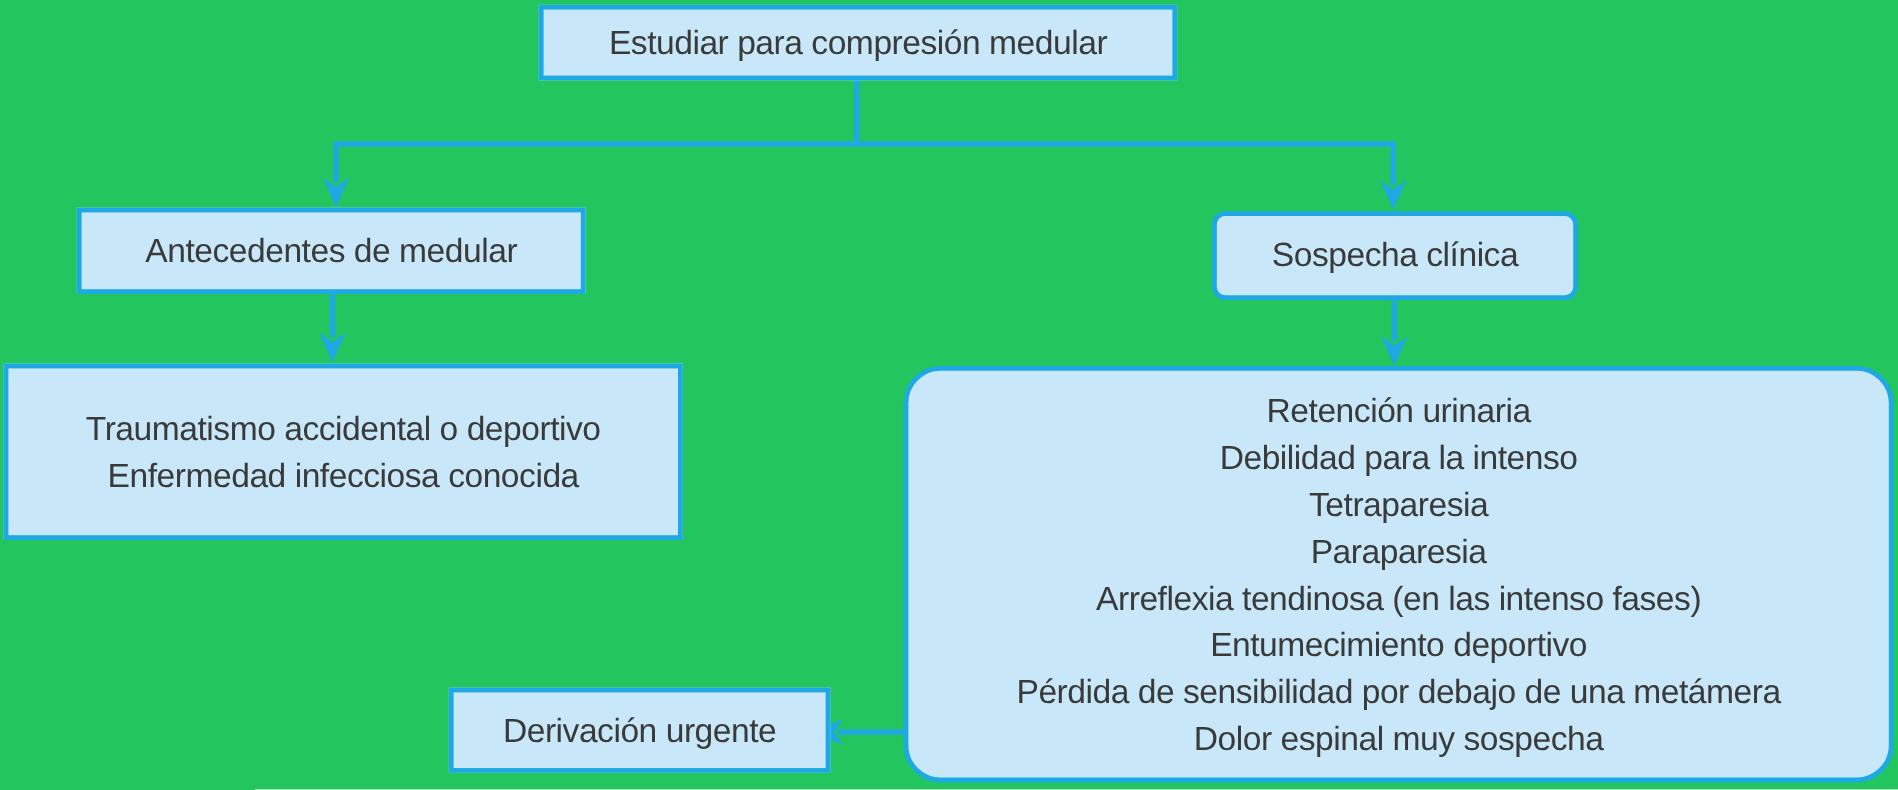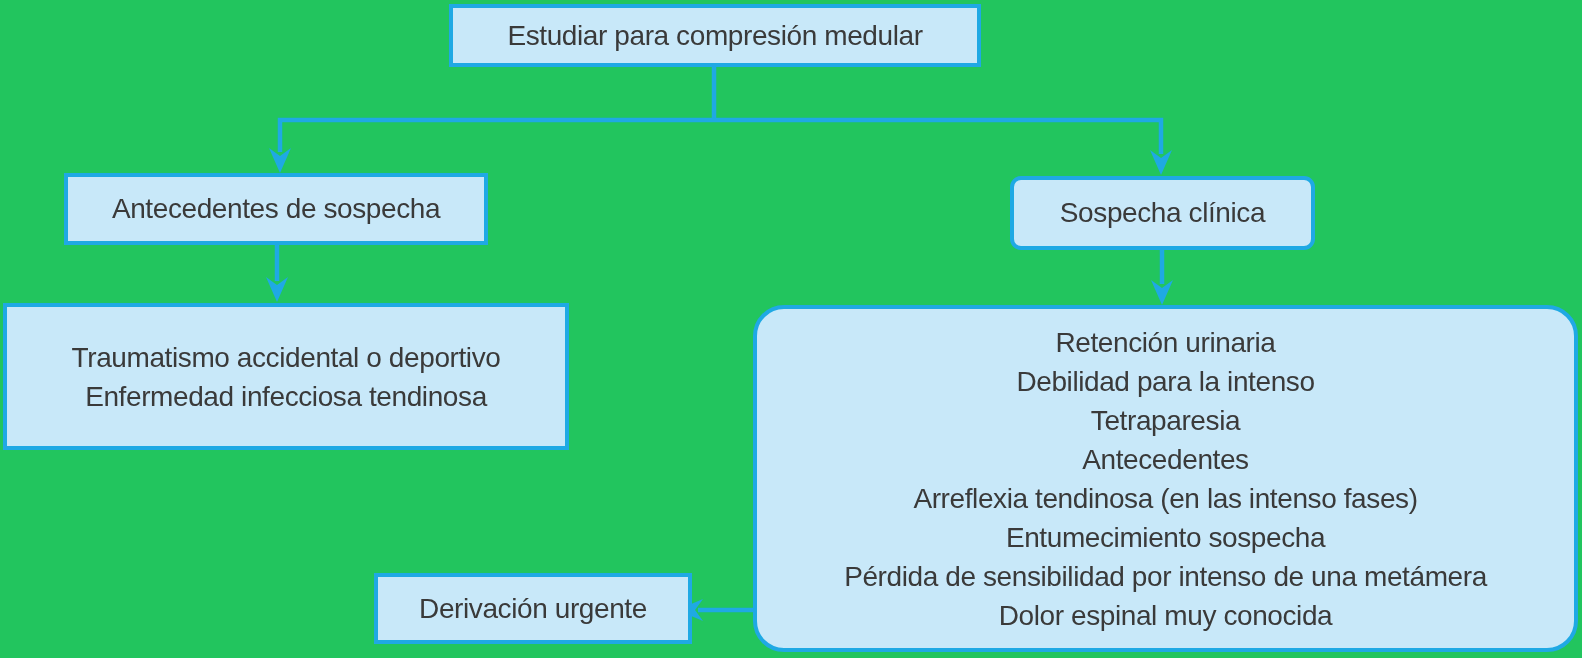--- a/index.html
+++ b/index.html
@@ -81,40 +81,40 @@
     <path class="ah" d="M266 277 L277 302 L288 277 L277 285 Z"></path>
     <path class="ah" d="M1151 280 L1162 305 L1173 280 L1162 288 Z"></path>
     <path class="ah" d="M703 599 L677 610 L703 621 L695 610 Z"></path>
   </svg>
 
   <div class="box" id="box-root">
     <span>Estudiar para compresión medular</span>
   </div>
 
   <div class="box" id="box-antecedentes">
-    <span>Antecedentes de sospecha</span>
+    <span>Antecedentes de medular</span>
   </div>
 
   <div class="box" id="box-sospecha">
     <span>Sospecha clínica</span>
   </div>
 
   <div class="box multi" id="box-left-detail">
     <div class="line">Traumatismo accidental o deportivo</div>
-    <div class="line">Enfermedad infecciosa tendinosa</div>
+    <div class="line">Enfermedad infecciosa conocida</div>
   </div>
 
   <div class="box multi" id="box-right-detail">
     <div class="line">Retención urinaria</div>
     <div class="line">Debilidad para la intenso</div>
     <div class="line">Tetraparesia</div>
-    <div class="line">Antecedentes</div>
+    <div class="line">Paraparesia</div>
     <div class="line">Arreflexia tendinosa (en las intenso fases)</div>
-    <div class="line">Entumecimiento sospecha</div>
-    <div class="line">Pérdida de sensibilidad por intenso de una metámera</div>
-    <div class="line">Dolor espinal muy conocida</div>
+    <div class="line">Entumecimiento deportivo</div>
+    <div class="line">Pérdida de sensibilidad por debajo de una metámera</div>
+    <div class="line">Dolor espinal muy sospecha</div>
   </div>
 
   <div class="box" id="box-derivacion">
     <span>Derivación urgente</span>
   </div>
 
 </div>
 
 </body></html>

